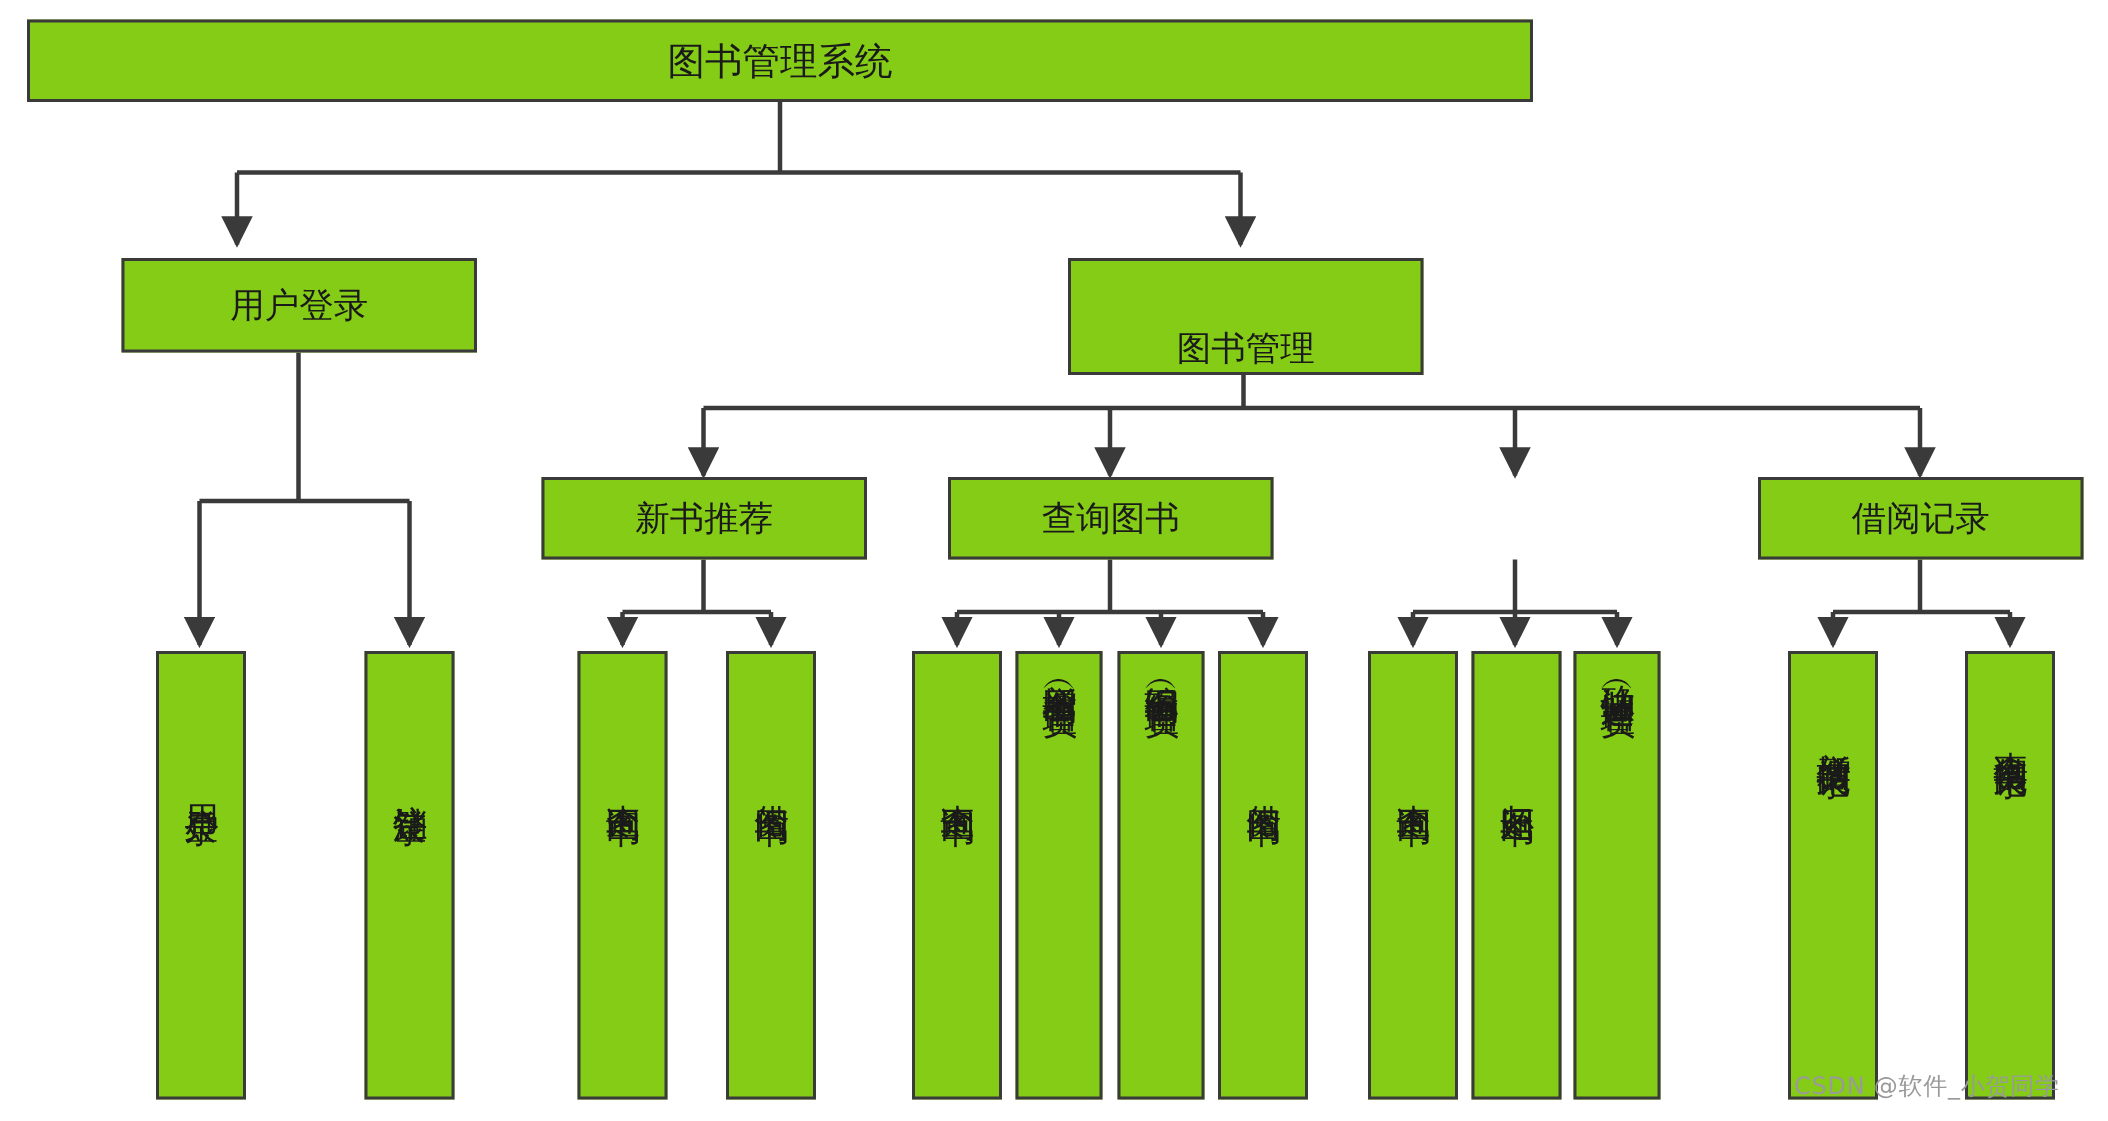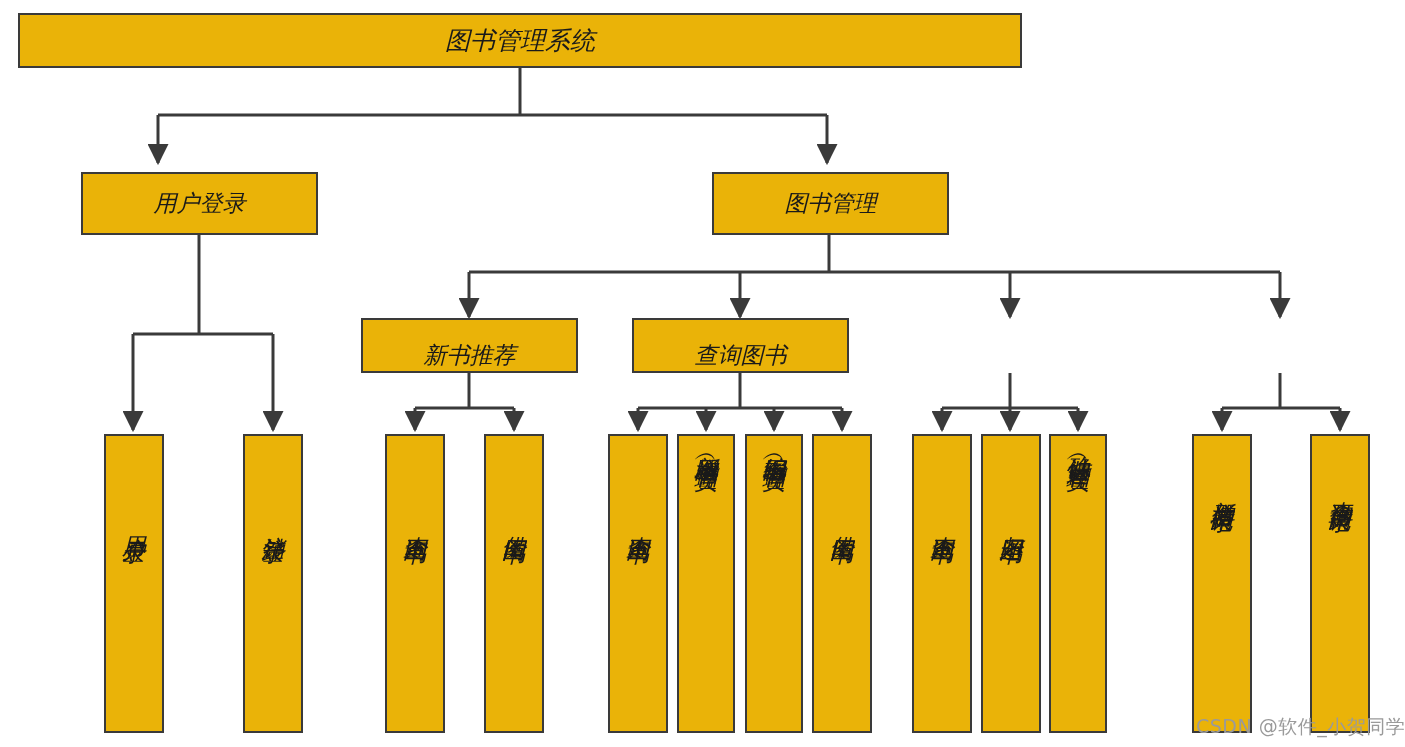--- a/index.html
+++ b/index.html
@@ -21,37 +21,35 @@
   #edges {
     position: absolute;
     left: 0;
     top: 0;
     width: 1405px;
     height: 747px;
   }
   .node {
     position: absolute;
     box-sizing: border-box;
-    background: #eab308;
+    background: #84cc16;
     border: 2.5px solid #3a3a3a;
     display: flex;
     align-items: center;
     justify-content: center;
     color: #1a1a1a;
-    font-style: italic;
   }
   .node.root {
     font-size: 25px;
   }
   .node.level2 {
     font-size: 23px;
   }
   .node.level3 {
     font-size: 23px;
-    align-items: flex-end;
   }
   .node.leaf {
     font-size: 23px;
     align-items: flex-start;
     justify-content: center;
     padding-top: 2px;
   }
   .leaf .vtext {
     writing-mode: vertical-rl;
     text-orientation: upright;
@@ -61,21 +59,21 @@
     display: block;
   }
   .leaf.mid .vtext {
     padding-top: 80px;
   }
   .leaf.mid2 .vtext {
     padding-top: 45px;
   }
   .watermark {
     position: absolute;
-    font-size: 19px;
+    font-size: 16px;
     color: #9a9a9a;
     letter-spacing: 0.5px;
     white-space: nowrap;
     pointer-events: none;
   }
 </style>
 </head>
 <body>
 
 <div id="canvas">
@@ -130,30 +128,33 @@
     </g>
   </svg>
 
   <div class="node root" style="left:18px; top:13px; width:1004px; height:55px;">
     <span>图书管理系统</span>
   </div>
 
   <div class="node level2" style="left:81px; top:172px; width:237px; height:63px;">
     <span>用户登录</span>
   </div>
-  <div class="node level2" style="left:712px; top:172px; width:237px; height:63px;">
+  <div class="node level2" style="left:712px; top:172px; width:237px; height:78px;align-items:flex-end;">
     <span>图书管理</span>
   </div>
 
   <div class="node level3" style="left:361px; top:318px; width:217px; height:55px;">
     <span>新书推荐</span>
   </div>
   <div class="node level3" style="left:632px; top:318px; width:217px; height:55px;">
     <span>查询图书</span>
   </div>
+  <div class="node level3" style="left:1172px; top:318px; width:217px; height:55px;">
+    <span>借阅记录</span>
+  </div>
 
   <div class="node leaf mid" style="left:104px; top:434px; width:60px; height:299px;">
     <span class="vtext">用户登录</span>
   </div>
   <div class="node leaf mid" style="left:243px; top:434px; width:60px; height:299px;">
     <span class="vtext">注销登录</span>
   </div>
 
   <div class="node leaf mid" style="left:385px; top:434px; width:60px; height:299px;">
     <span class="vtext">查询图书</span>

